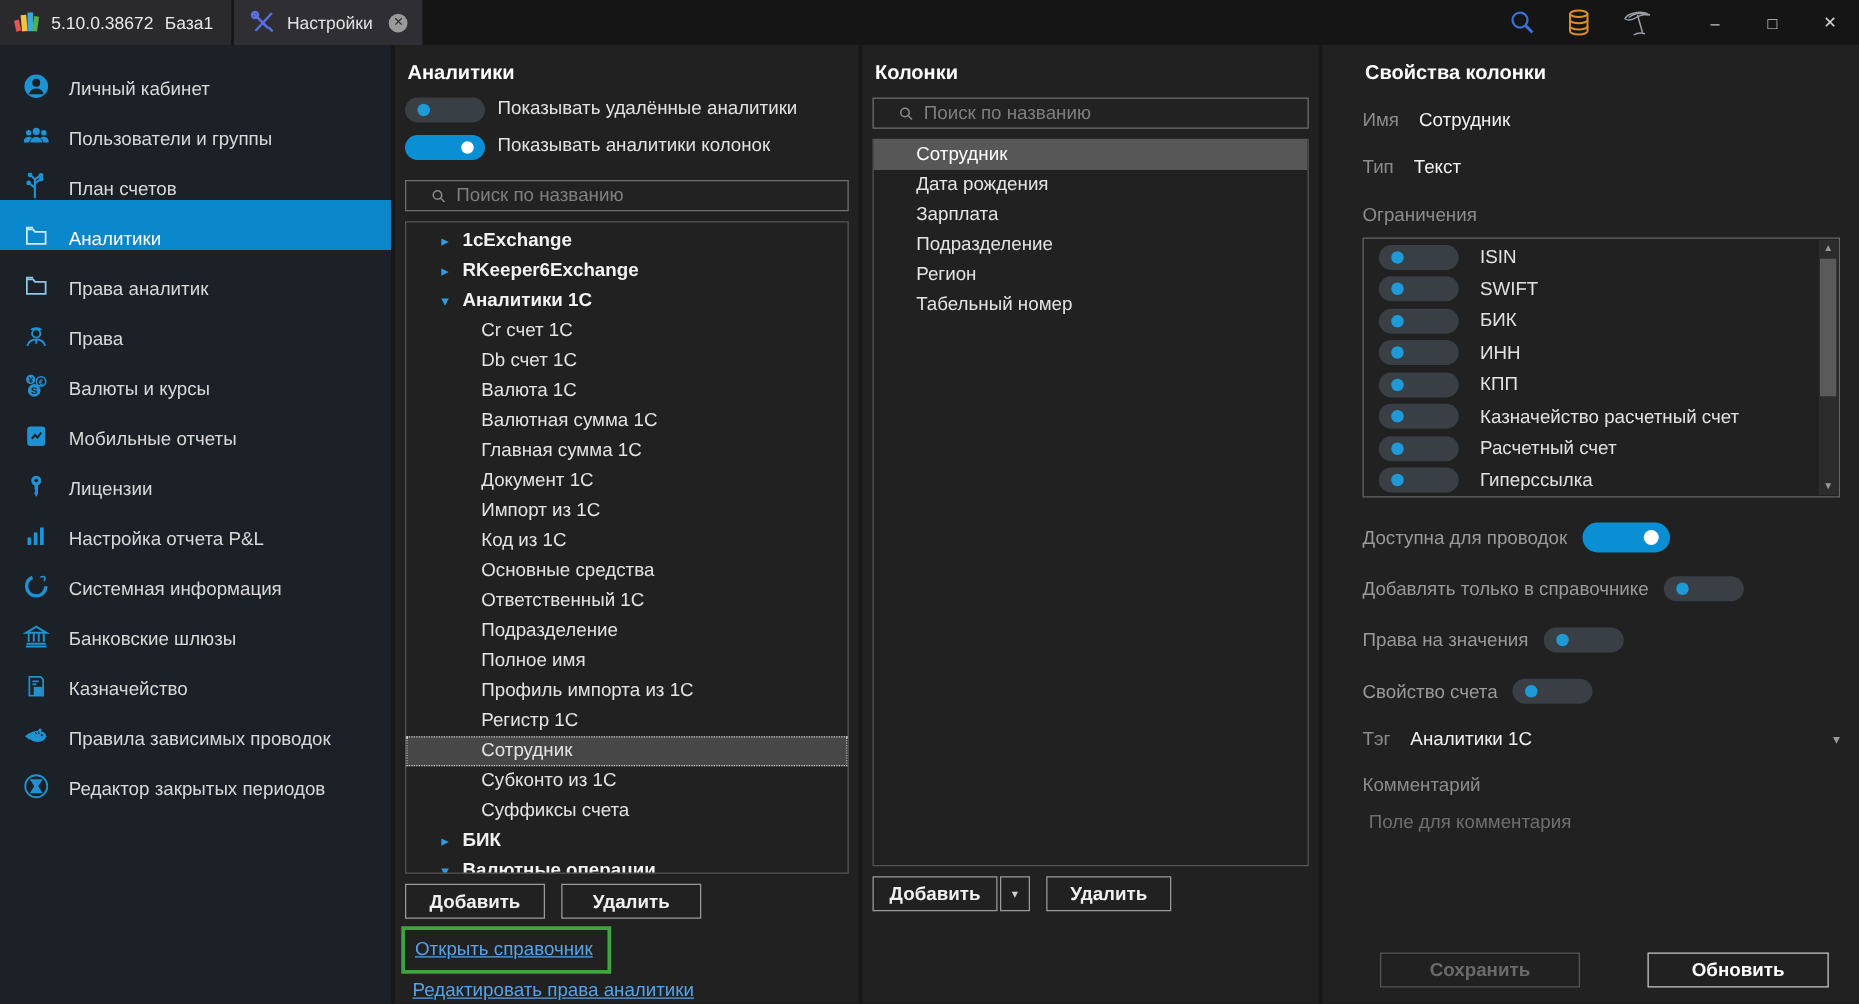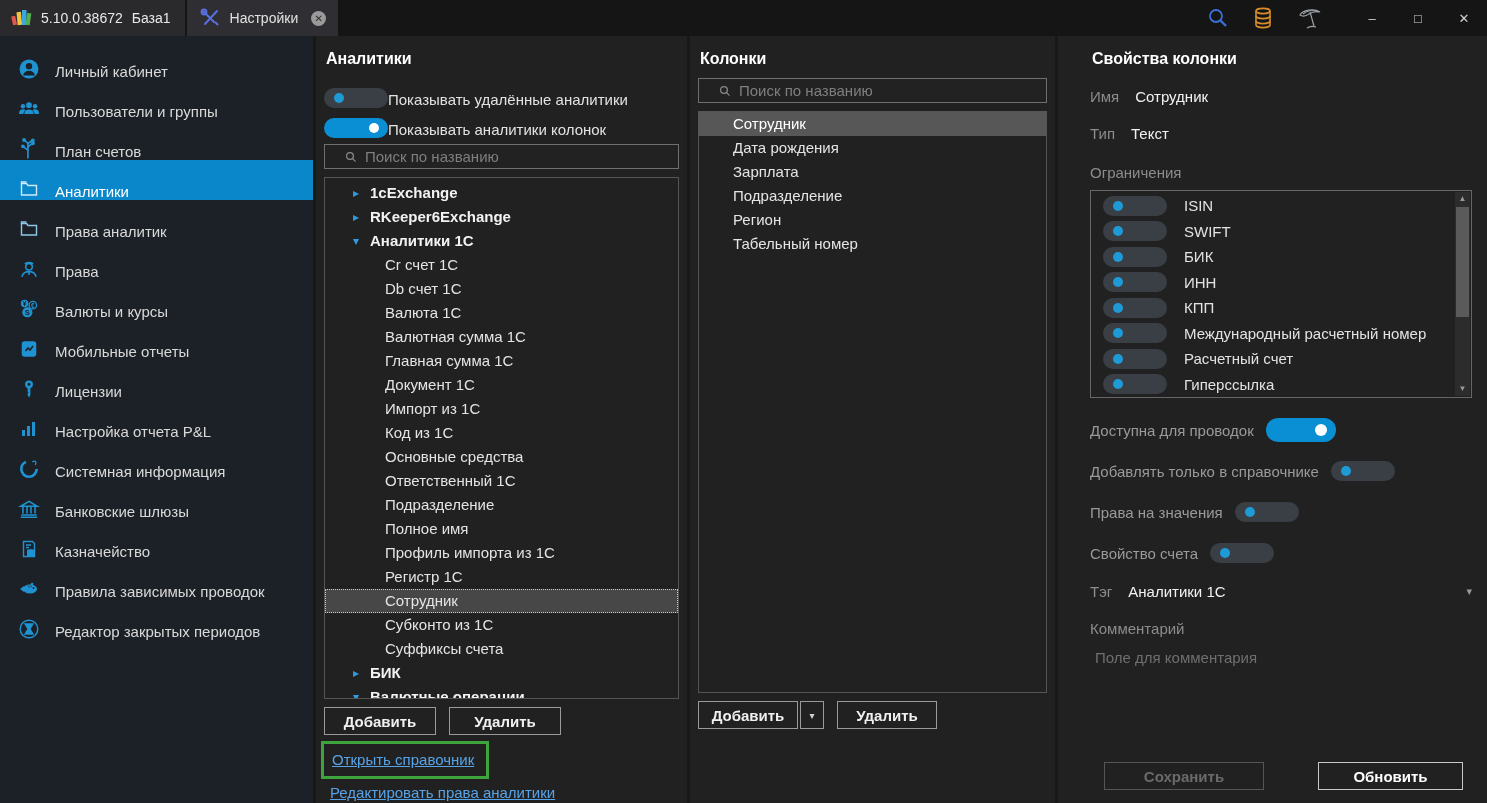--- a/index.html
+++ b/index.html
@@ -28,21 +28,21 @@
   .panel-columns  { width:368px; padding:12px 8px 0 8px; }
   .panel-props    { flex:1; padding:12px 15px 0 32px; }
   .panel-title { font-size:16px; font-weight:bold; color:#fff; margin:2px 0 10px 2px; }
   
   .toggle { width:64px; height:20px; border-radius:10px; background:#3a3f45; position:relative; flex:none; }
   .toggle .knob { width:10px; height:10px; border-radius:50%; background:#1e9ad6; position:absolute; top:5px; left:10px; }
   .toggle.on { background:#0a8fd4; }
   .toggle.on .knob { background:#fff; left:auto; right:9px; }
   .toggle.lg { width:70px; height:24px; border-radius:12px; }
   .toggle.lg .knob { width:12px; height:12px; top:6px; }
-  .toggle-row { display:flex; align-items:flex-end; height:30px; }
+  .toggle-row { display:flex; align-items:flex-start; gap:10px; height:30px; }
   
   .search-box { border:1px solid #6f6f6f; height:25px; display:flex; align-items:center; gap:8px; padding:0 20px; margin:6px 0 8px 0; color:#7f7f7f; background:#222; }
   
   .tree { border:1px solid #555; height:522px; overflow:hidden; padding-top:3px; background:#212121; }
   .tree-row { height:24px; line-height:24px; padding-left:60px; color:#e4e4e4; white-space:nowrap; position:relative; }
   .tree-row.group { font-weight:bold; padding-left:45px; color:#f2f2f2; }
   .tree-row.selected { background:#474747; outline:1px dotted #c9c9c9; outline-offset:-1px; }
   .chev { position:absolute; left:28px; top:0; color:#2f9be0; font-size:12px; }
   .chev.right::before { content:"▸"; }
   .chev.down::before { content:"▾"; }
@@ -427,21 +427,21 @@
       <div class="restrict-row">
           <span class="toggle">
             <span class="knob"></span>
           </span>
           <span>КПП</span>
         </div>
       <div class="restrict-row">
           <span class="toggle">
             <span class="knob"></span>
           </span>
-          <span>Международный расчетный номер</span>
+          <span>Казначейство расчетный счет</span>
         </div>
       <div class="restrict-row">
           <span class="toggle">
             <span class="knob"></span>
           </span>
           <span>Расчетный счет</span>
         </div>
       <div class="restrict-row">
           <span class="toggle">
             <span class="knob"></span>

